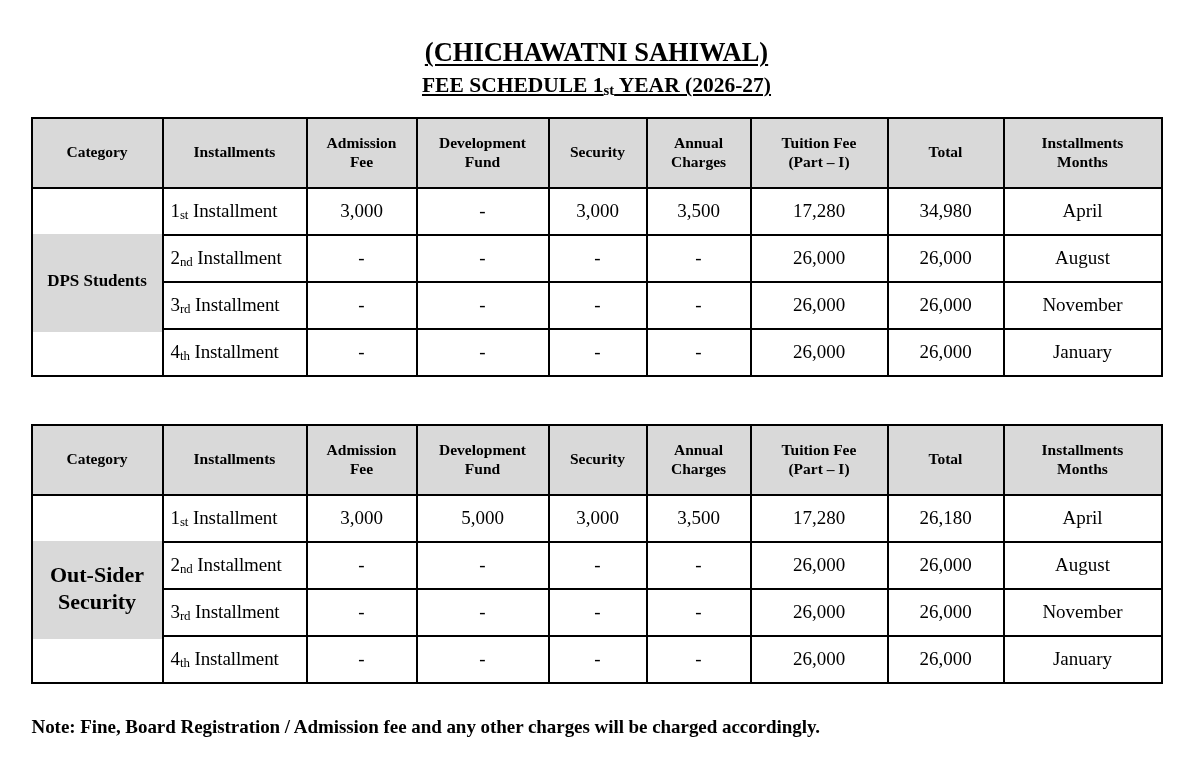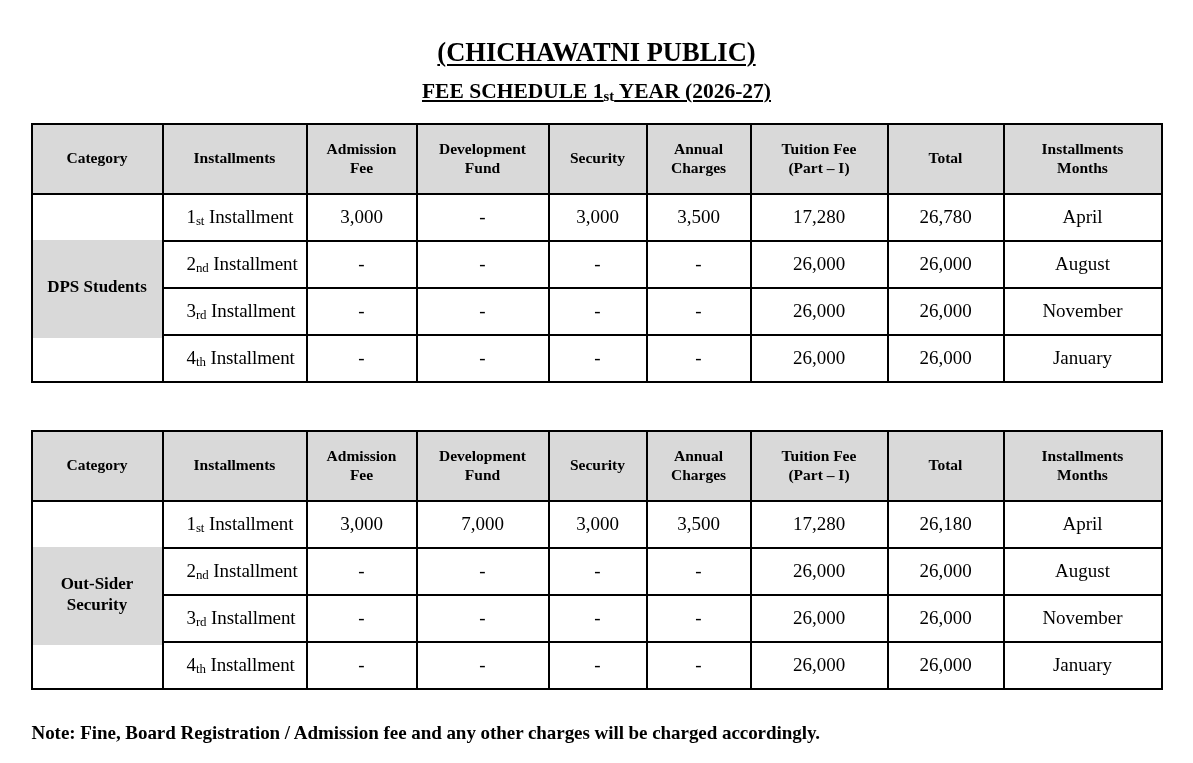--- a/index.html
+++ b/index.html
@@ -45,21 +45,21 @@
     text-decoration-thickness: 2px;
     margin-top: 2px;
   }
   .title-line3 {
     font-size: 21.5px;
     font-weight: bold;
     line-height: 1.22;
     text-decoration: underline;
     text-underline-offset: 2px;
     text-decoration-thickness: 2px;
-    margin-top: 9px;
+    margin-top: 3px;
   }
   .ord {
     font-size: 0.68em;
     vertical-align: baseline;
     position: relative;
     top: 0.18em;
   }
 
   
   .fee-table {
@@ -87,21 +87,21 @@
   .hdr-2line {
     font-size: 15.5px;
   }
   .fee-table tbody td {
     height: 45px;
     font-size: 19px;
     font-weight: normal;
   }
   td.cell-inst {
     text-align: left;
-    padding-left: 23px;
+    padding-left: 7px;
     font-size: 18.5px;
     font-weight: normal;
     letter-spacing: -0.1px;
   }
   td.cell-total {
     font-weight: bold;
     font-size: 19px;
   }
   td.cell-month {
     font-weight: bold;
@@ -126,21 +126,21 @@
     background: #d9d9d9;
   }
   .cat-text {
     position: relative;
     z-index: 2;
     display: block;
     font-weight: bold;
     line-height: 1.2;
   }
   .cat-text.small { font-size: 17px; }
-  .cat-text.big   { font-size: 17px; }
+  .cat-text.big   { font-size: 22px; }
 
   
   col.c-category { width: 131px; }
   col.c-inst     { width: 144px; }
   col.c-adm      { width: 110px; }
   col.c-dev      { width: 132px; }
   col.c-sec      { width: 98px;  }
   col.c-ann      { width: 104px; }
   col.c-tui      { width: 137px; }
   col.c-tot      { width: 116px; }
@@ -158,21 +158,21 @@
     text-align: left;
     letter-spacing: -0.05px;
   }
 </style>
 </head>
 <body>
 
 <div class="page">
 
   <div class="titles">
-    <div class="title-line2">(CHICHAWATNI PUBLIC)</div>
+    <div class="title-line2">(CHICHAWATNI SAHIWAL)</div>
     <div class="title-line3"><span>FEE SCHEDULE 1</span><span class="ord">st</span><span> YEAR (2026-27)</span></div>
   </div>
 
   <div class="table-wrap-1">
     <table class="fee-table">
       <colgroup>
         <col class="c-category">
           <col class="c-inst">
           <col class="c-adm">
           <col class="c-dev">
@@ -200,21 +200,21 @@
           <td class="cell-category" rowspan="4">
             <span class="cat-band"></span>
             <span class="cat-text small">DPS Students</span>
           </td>
           <td class="cell-inst"><span>1</span><span class="ord">st</span><span> Installment</span></td>
           <td>3,000</td>
           <td class="cell-dash">-</td>
           <td>3,000</td>
           <td>3,500</td>
           <td>17,280</td>
-          <td class="cell-total">26,780</td>
+          <td class="cell-total">34,980</td>
           <td class="cell-month">April</td>
         </tr>
         <tr>
           <td class="cell-inst"><span>2</span><span class="ord">nd</span><span> Installment</span></td>
           <td class="cell-dash">-</td>
           <td class="cell-dash">-</td>
           <td class="cell-dash">-</td>
           <td class="cell-dash">-</td>
           <td>26,000</td>
           <td class="cell-total">26,000</td>
@@ -272,21 +272,21 @@
       </thead>
       <tbody>
         <tr>
           <td class="cell-category" rowspan="4">
             <span class="cat-band"></span>
             <span class="cat-text big">Out-Sider</span>
             <span class="cat-text big">Security</span>
           </td>
           <td class="cell-inst"><span>1</span><span class="ord">st</span><span> Installment</span></td>
           <td>3,000</td>
-          <td>7,000</td>
+          <td>5,000</td>
           <td>3,000</td>
           <td>3,500</td>
           <td>17,280</td>
           <td class="cell-total">26,180</td>
           <td class="cell-month">April</td>
         </tr>
         <tr>
           <td class="cell-inst"><span>2</span><span class="ord">nd</span><span> Installment</span></td>
           <td class="cell-dash">-</td>
           <td class="cell-dash">-</td>

